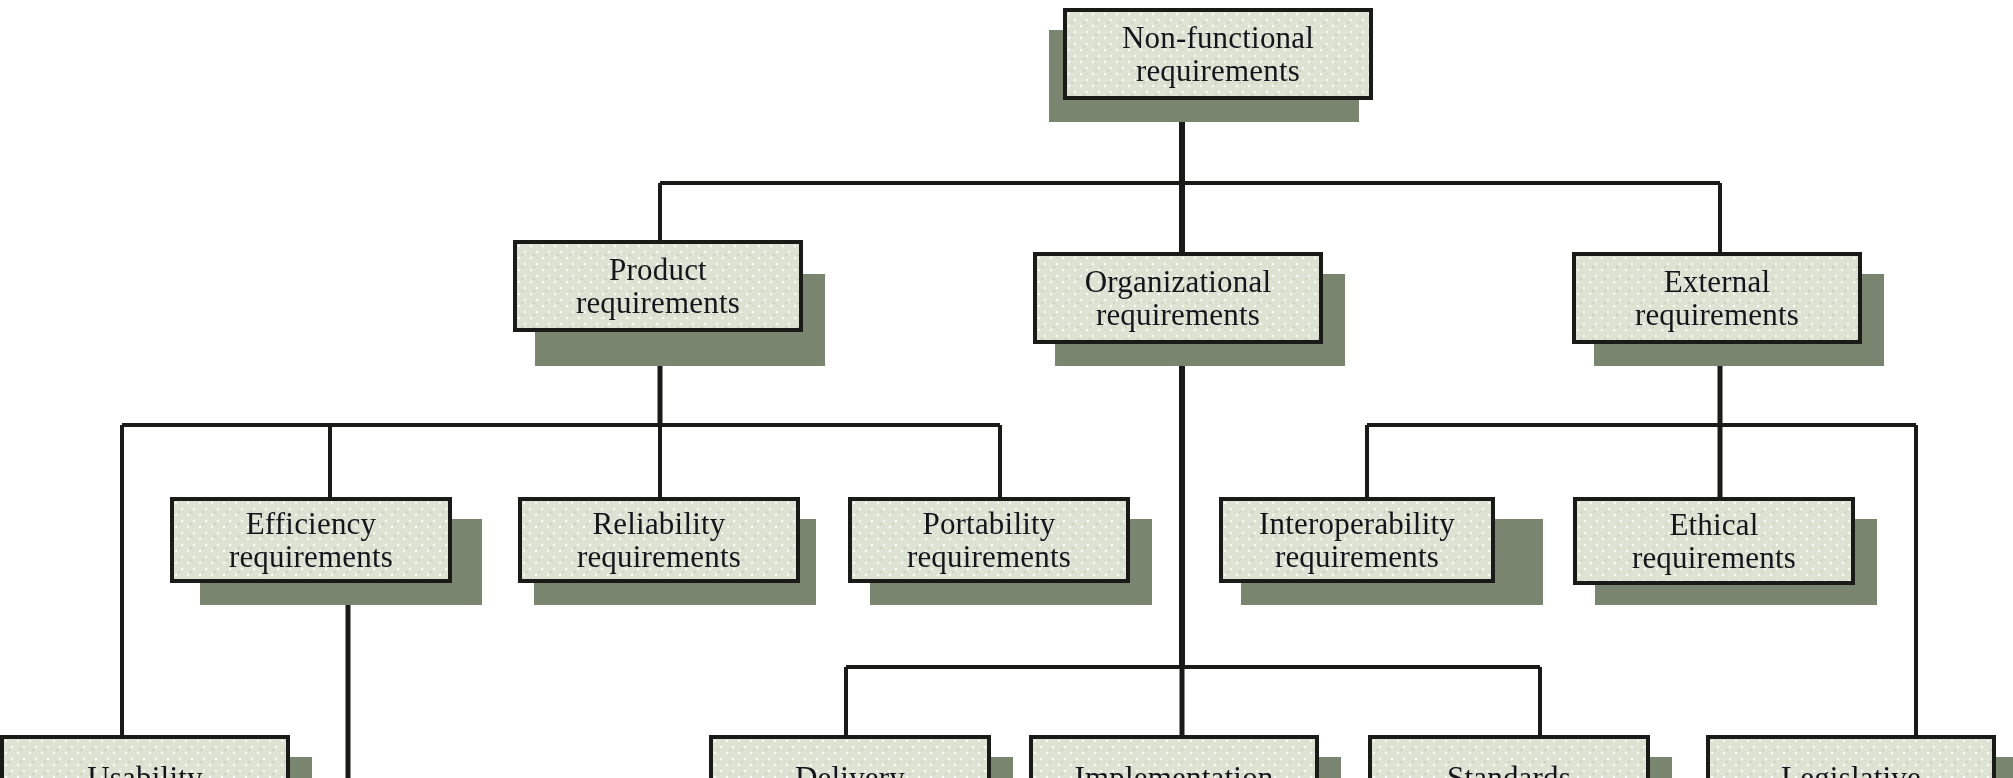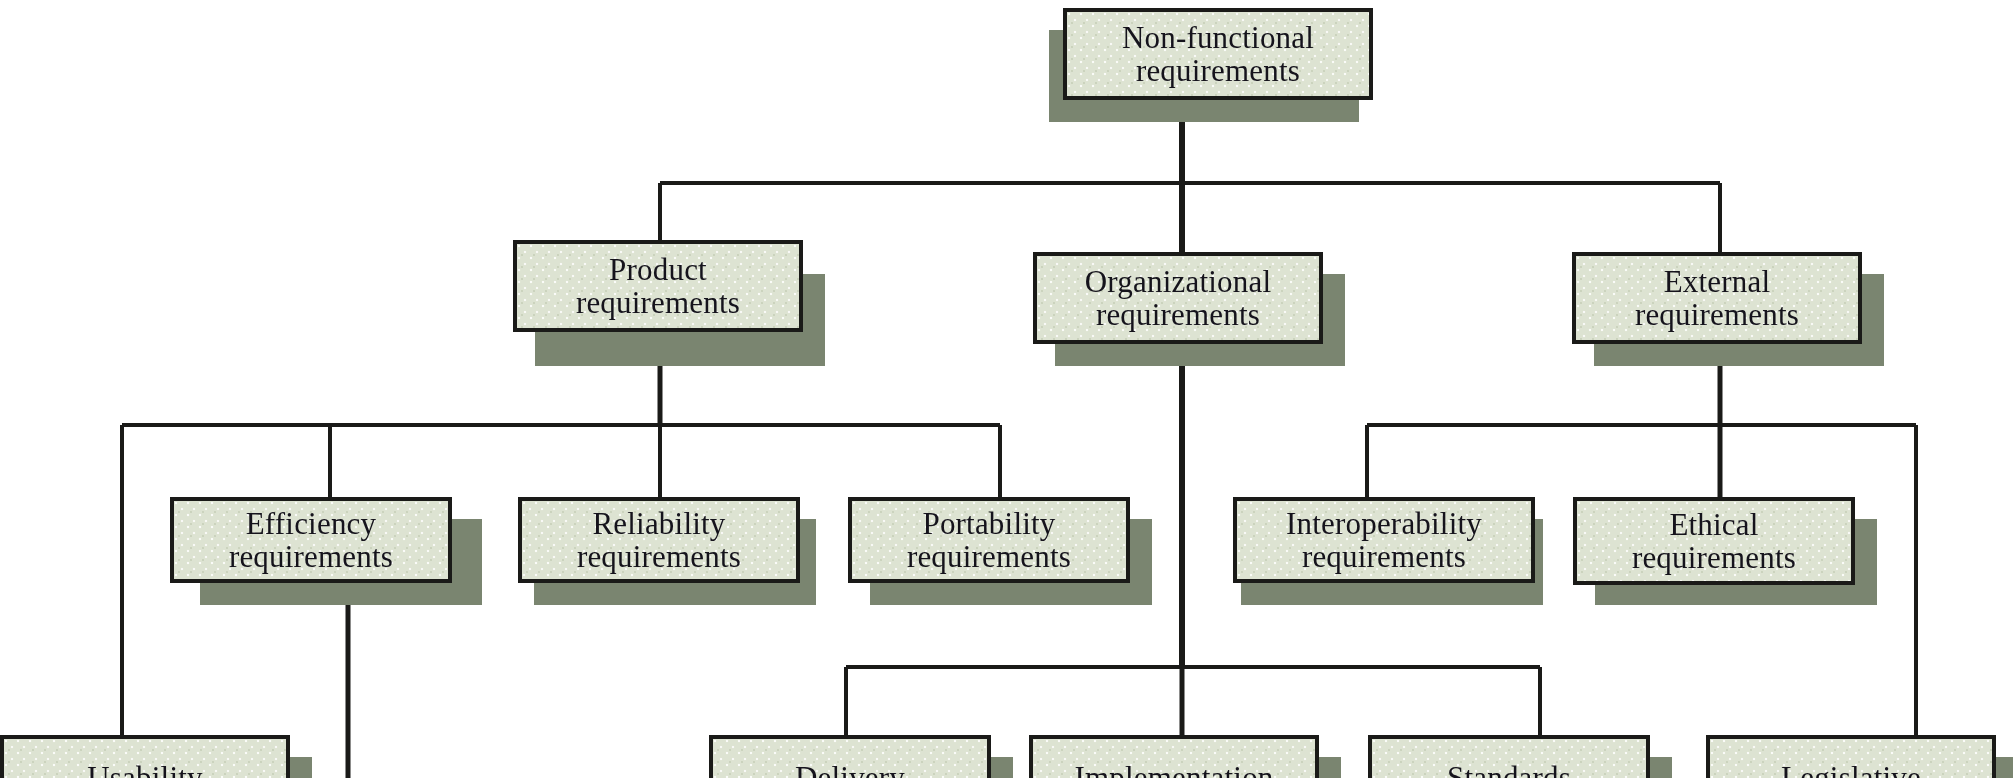--- a/index.html
+++ b/index.html
@@ -129,21 +129,21 @@
 requirements</span>
   </div>
   <div class="node" style="left:512px; top:497px; width:282px; height:86px;margin-left:6px;">
     <span class="label">Reliability
 requirements</span>
   </div>
   <div class="node" style="left:848px; top:497px; width:282px; height:86px;">
     <span class="label">Portability
 requirements</span>
   </div>
-  <div class="node" style="left:1219px; top:497px; width:302px; height:86px;margin-left:14px;">
+  <div class="node" style="left:1219px; top:497px; width:276px; height:86px;">
     <span class="label">Interoperability
 requirements</span>
   </div>
   <div class="node" style="left:1573px; top:497px; width:282px; height:88px;">
     <span class="label">Ethical
 requirements</span>
   </div>
   <div class="node" style="left:0px; top:735px; width:290px; height:86px;">
     <span class="label">Usability</span>
   </div>

